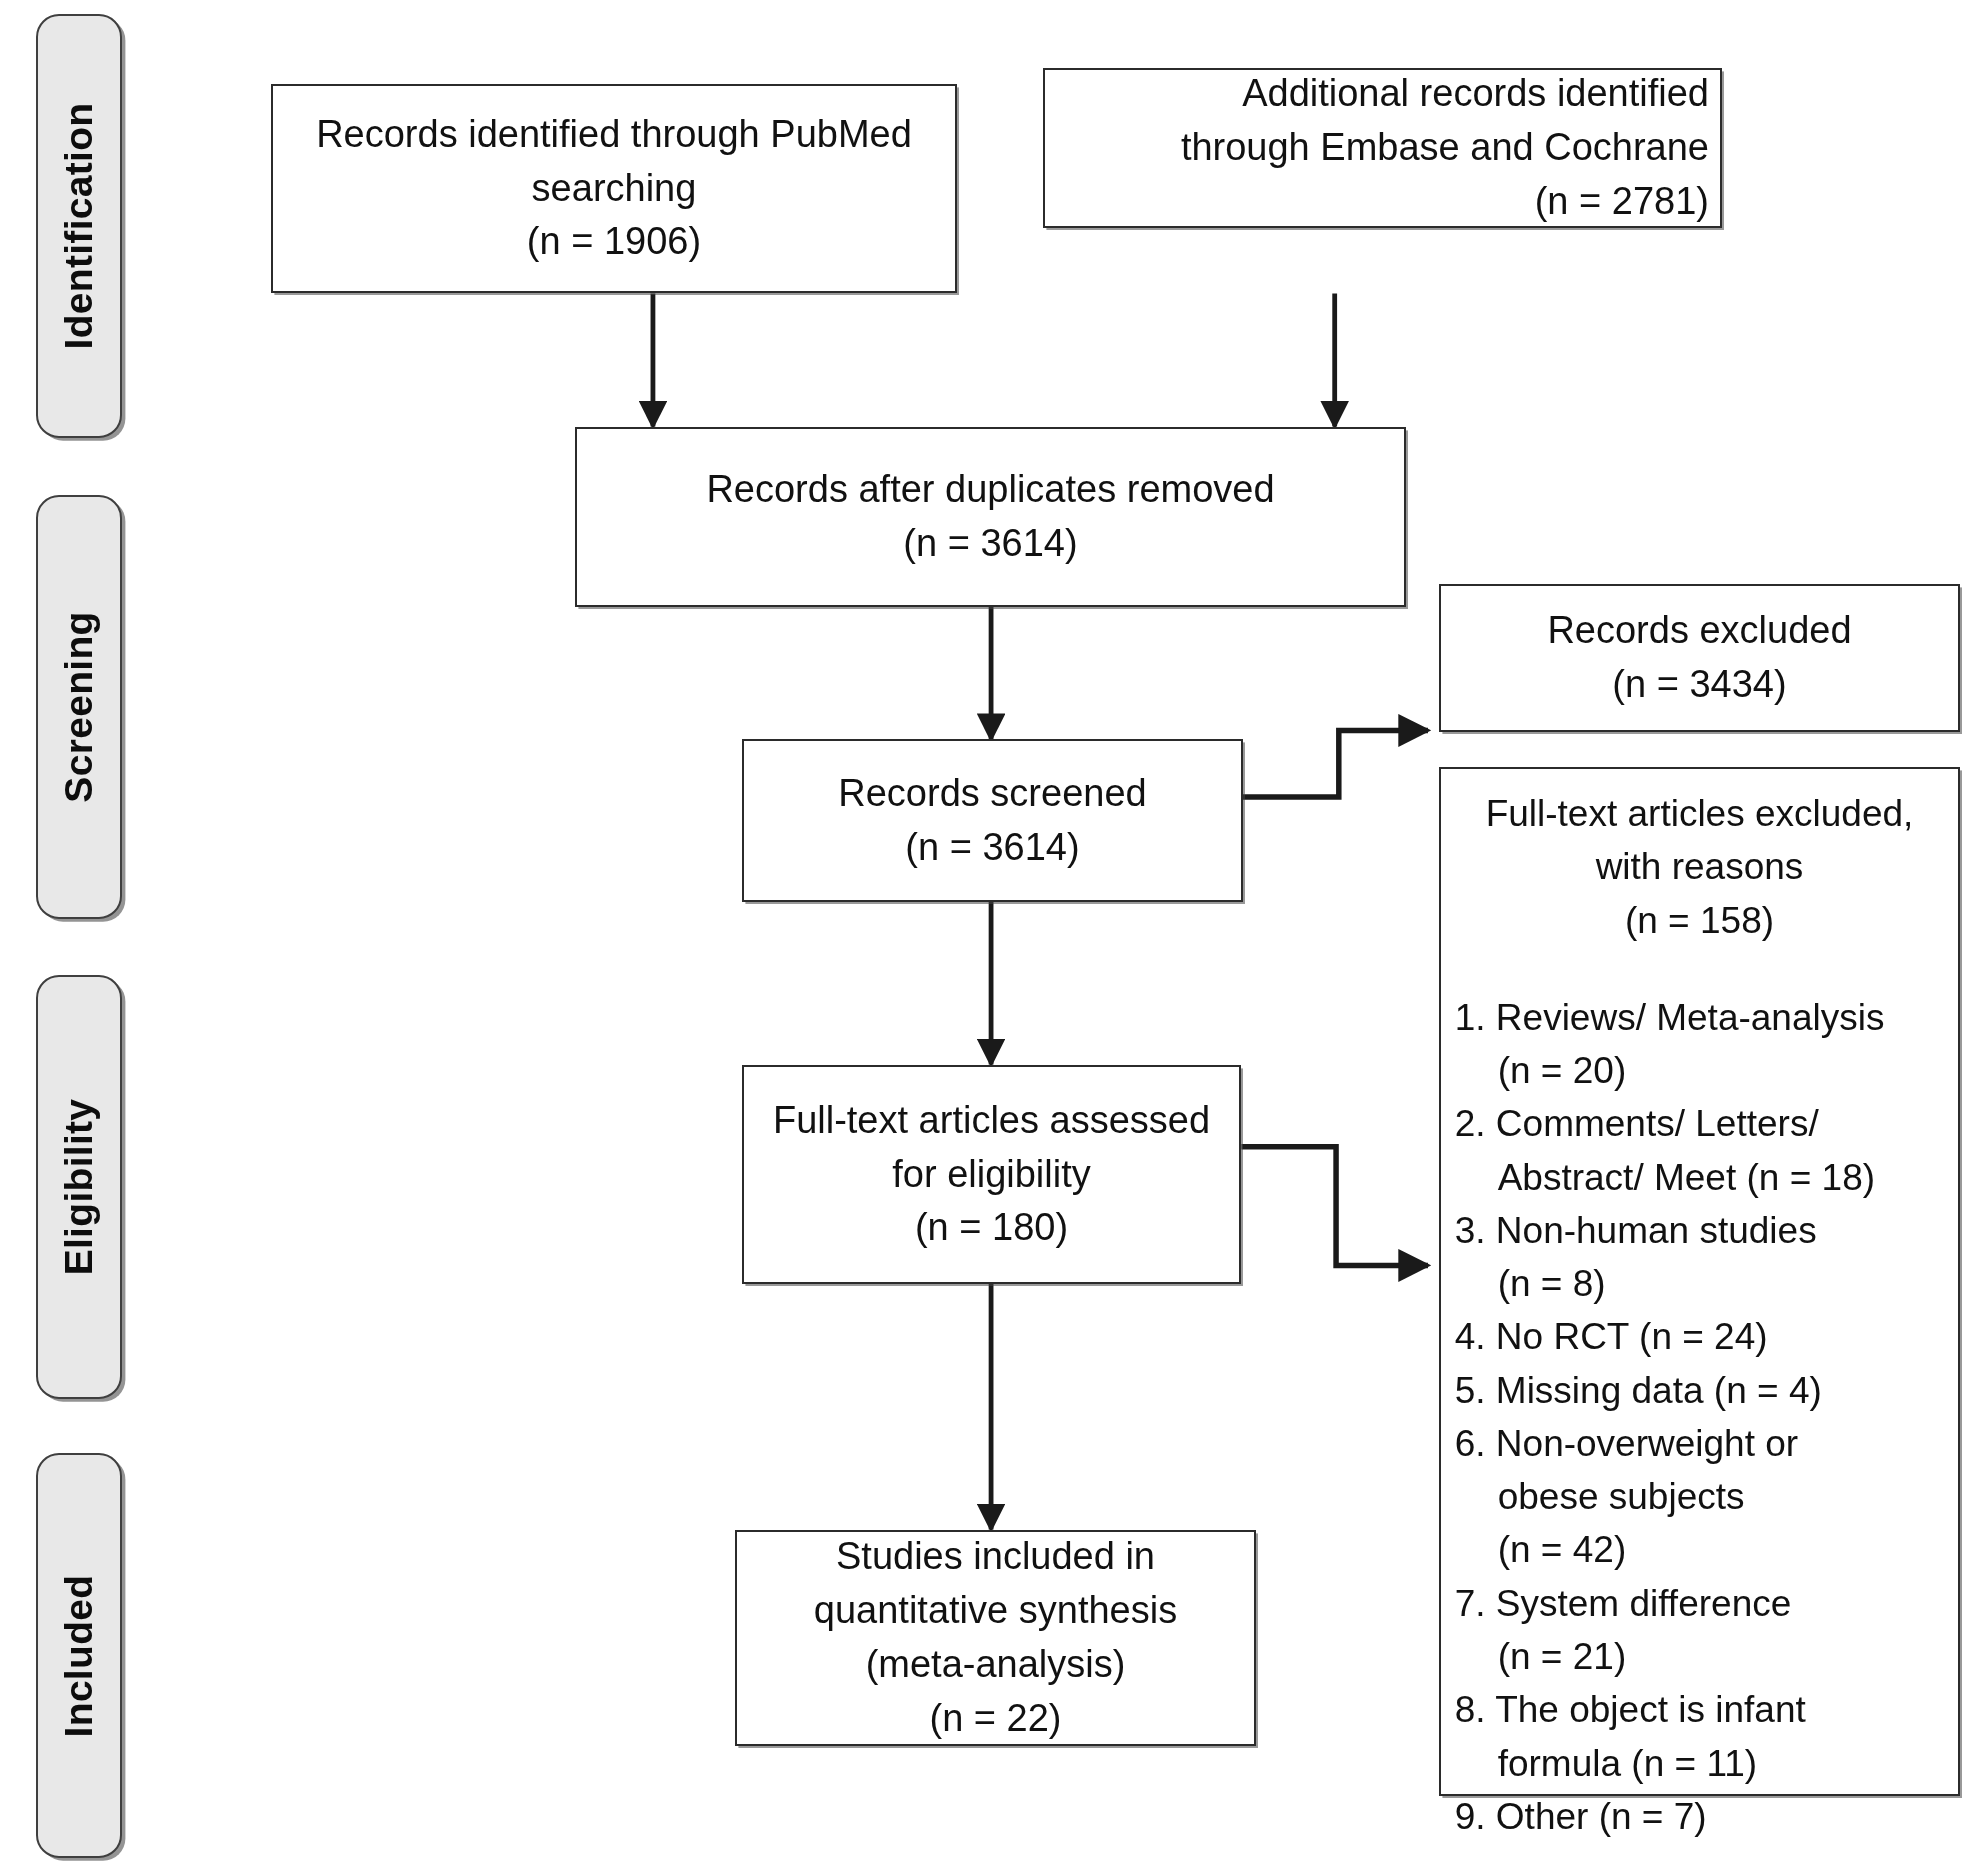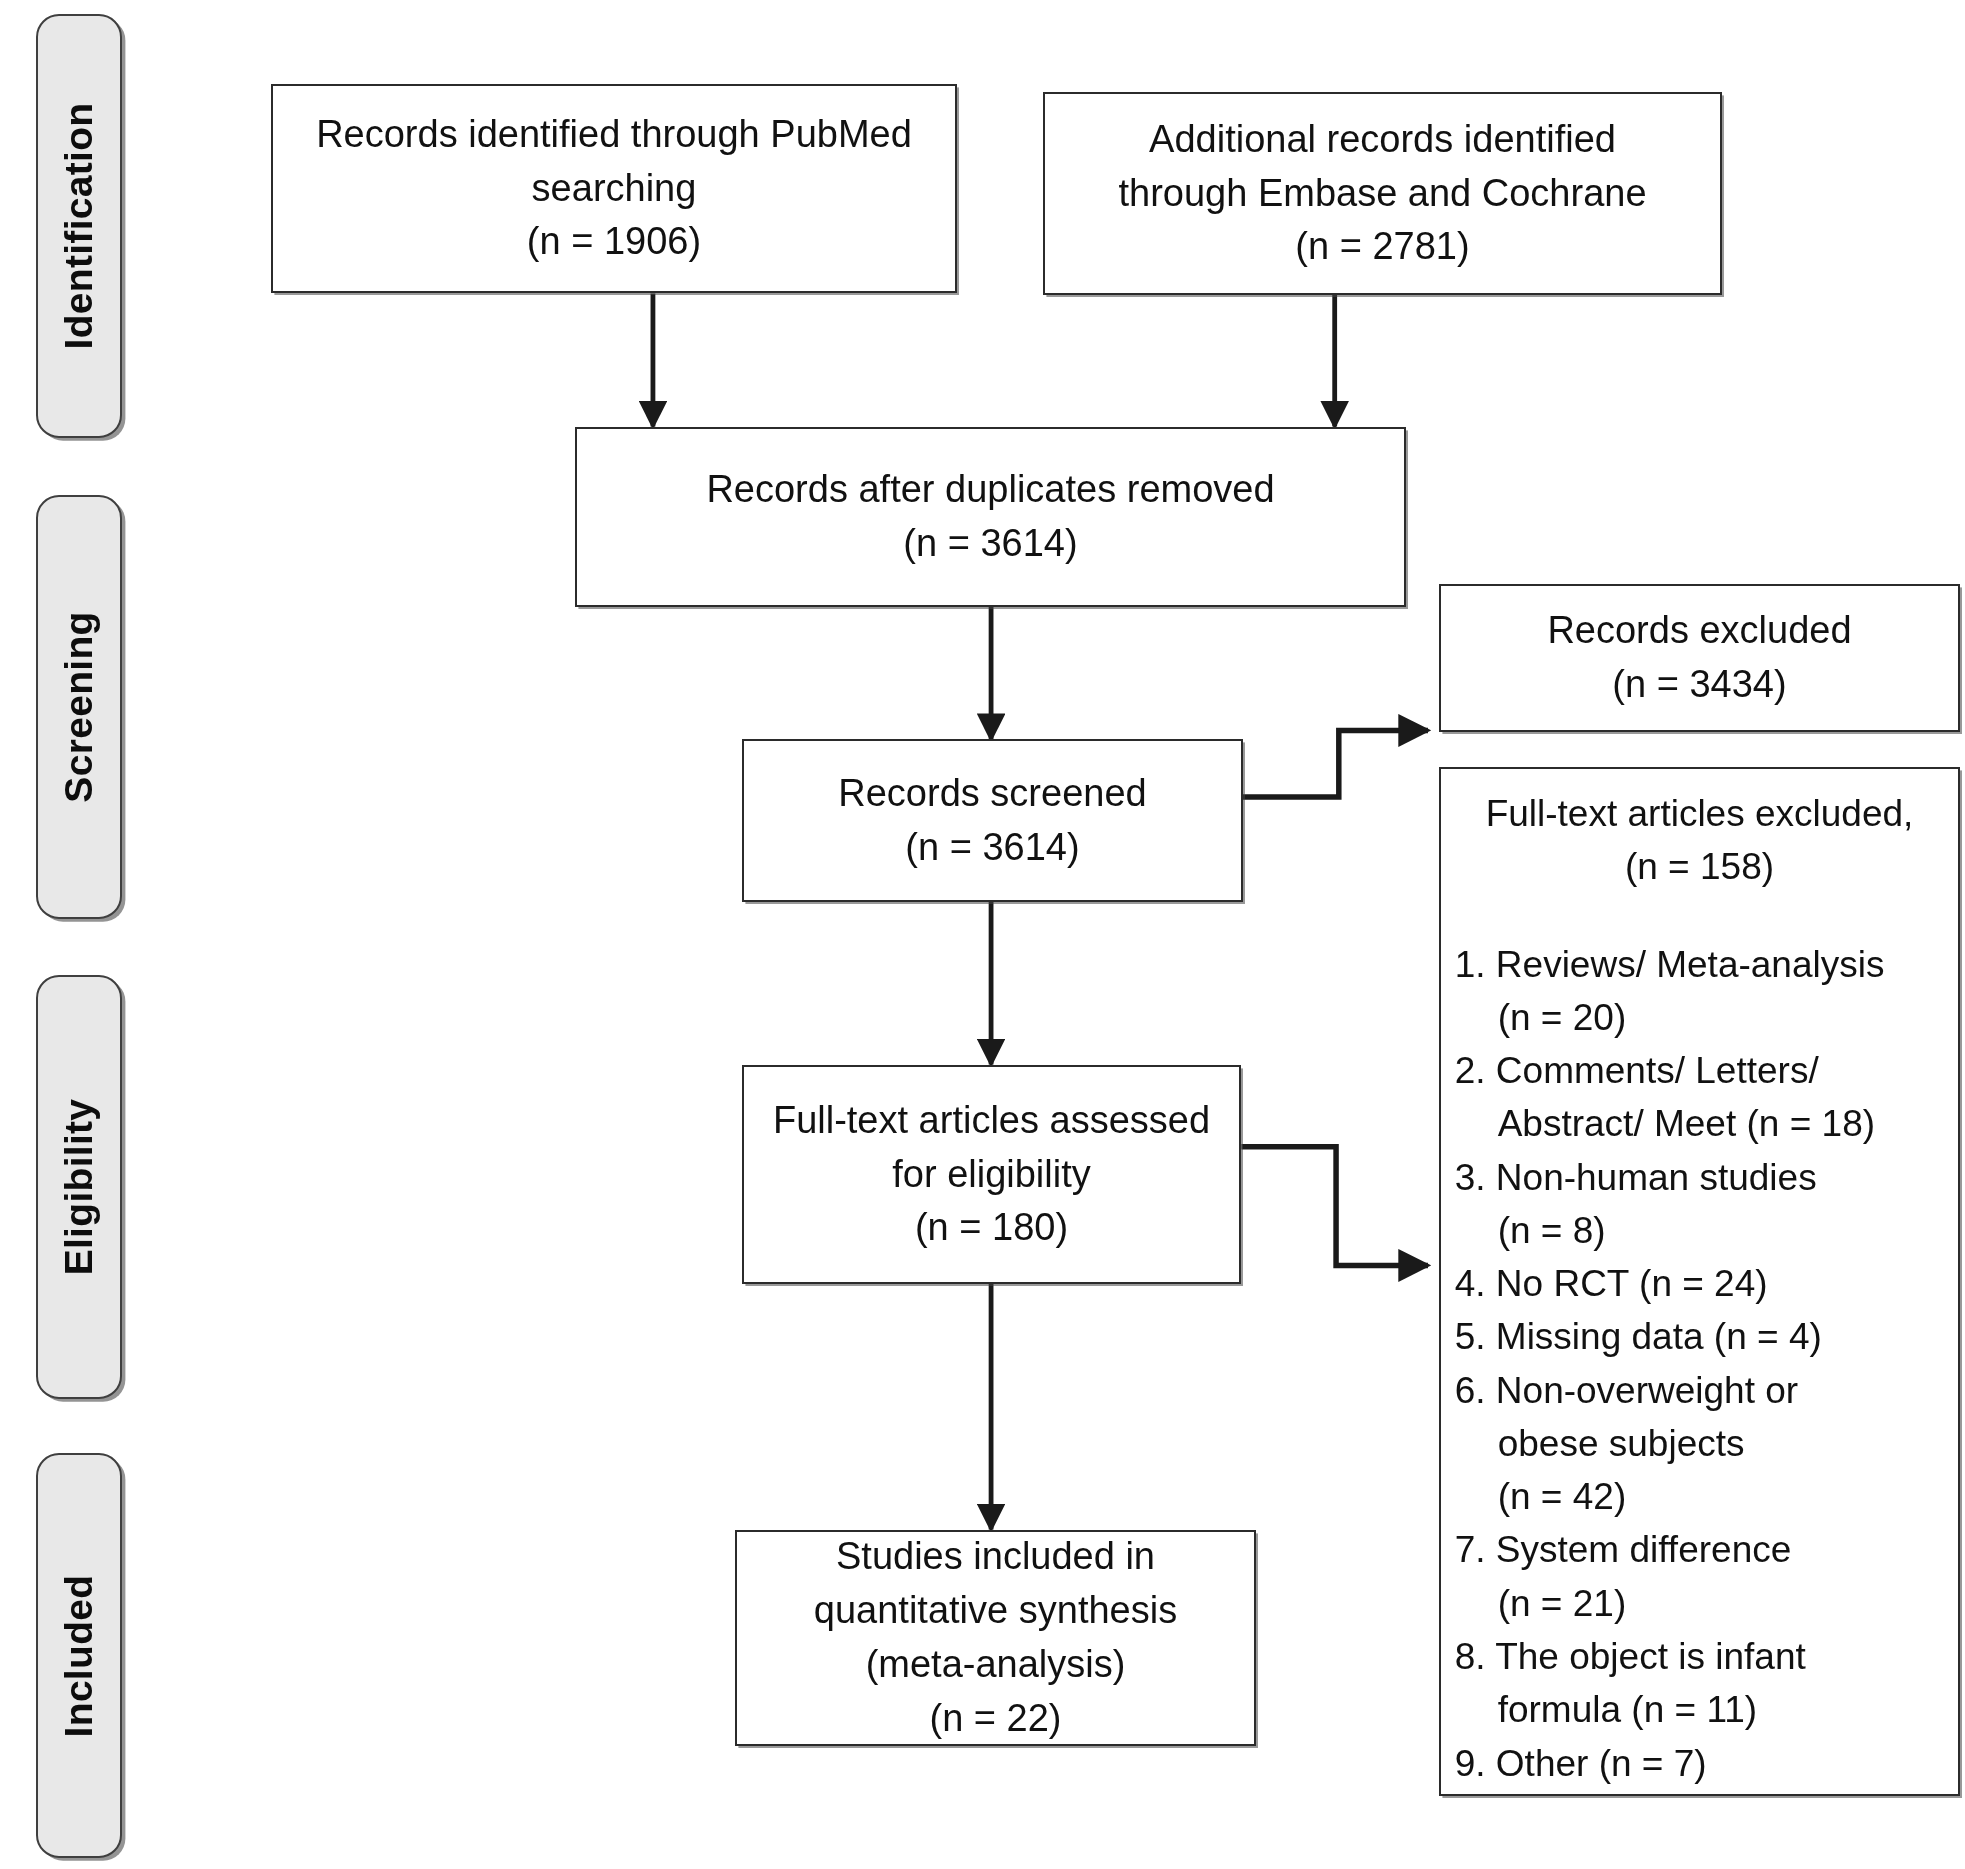--- a/index.html
+++ b/index.html
@@ -144,21 +144,21 @@
 
     <path d="M 1445 1872 L 1445 2230" stroke="#1a1a1a" stroke-width="7" fill="none" marker-end="url(#arrow)"></path>
   </svg>
 
   <div class="flow-box" style="left:271px; top:84px; width:686px; height:209px;">
     <span class="line">Records identified through PubMed</span>
     <span class="line">searching</span>
     <span class="line">(n = 1906)</span>
   </div>
 
-  <div class="flow-box" style="left:1043px; top:92px; width:679px; height:203px;">
+  <div class="flow-box" style="left:1043px; top:68px; width:679px; height:160px;align-items:flex-end;">
     <span class="line">Additional records identified</span>
     <span class="line">through Embase and Cochrane</span>
     <span class="line">(n = 2781)</span>
   </div>
 
   <div class="flow-box" style="left:575px; top:427px; width:831px; height:180px;">
     <span class="line">Records after duplicates removed</span>
     <span class="line">(n = 3614)</span>
   </div>
 
@@ -181,20 +181,21 @@
   <div class="flow-box" style="left:735px; top:1530px; width:521px; height:216px;">
     <span class="line">Studies included in</span>
     <span class="line">quantitative synthesis</span>
     <span class="line">(meta-analysis)</span>
     <span class="line">(n = 22)</span>
   </div>
 
   <div class="reasons-box" style="left:1439px; top:767px; width:521px; height:1029px;">
     <div class="reasons-head">
       <span class="line">Full-text articles excluded,</span>
+      <span class="line">with reasons</span>
       <span class="line">(n = 158)</span>
     </div>
     <ul class="reasons-list">
       <li>
         <span>1.</span>
         <span>Reviews/ Meta-analysis</span><br>
         <span>(n = 20)</span>
       </li>
       <li>
         <span>2.</span>

